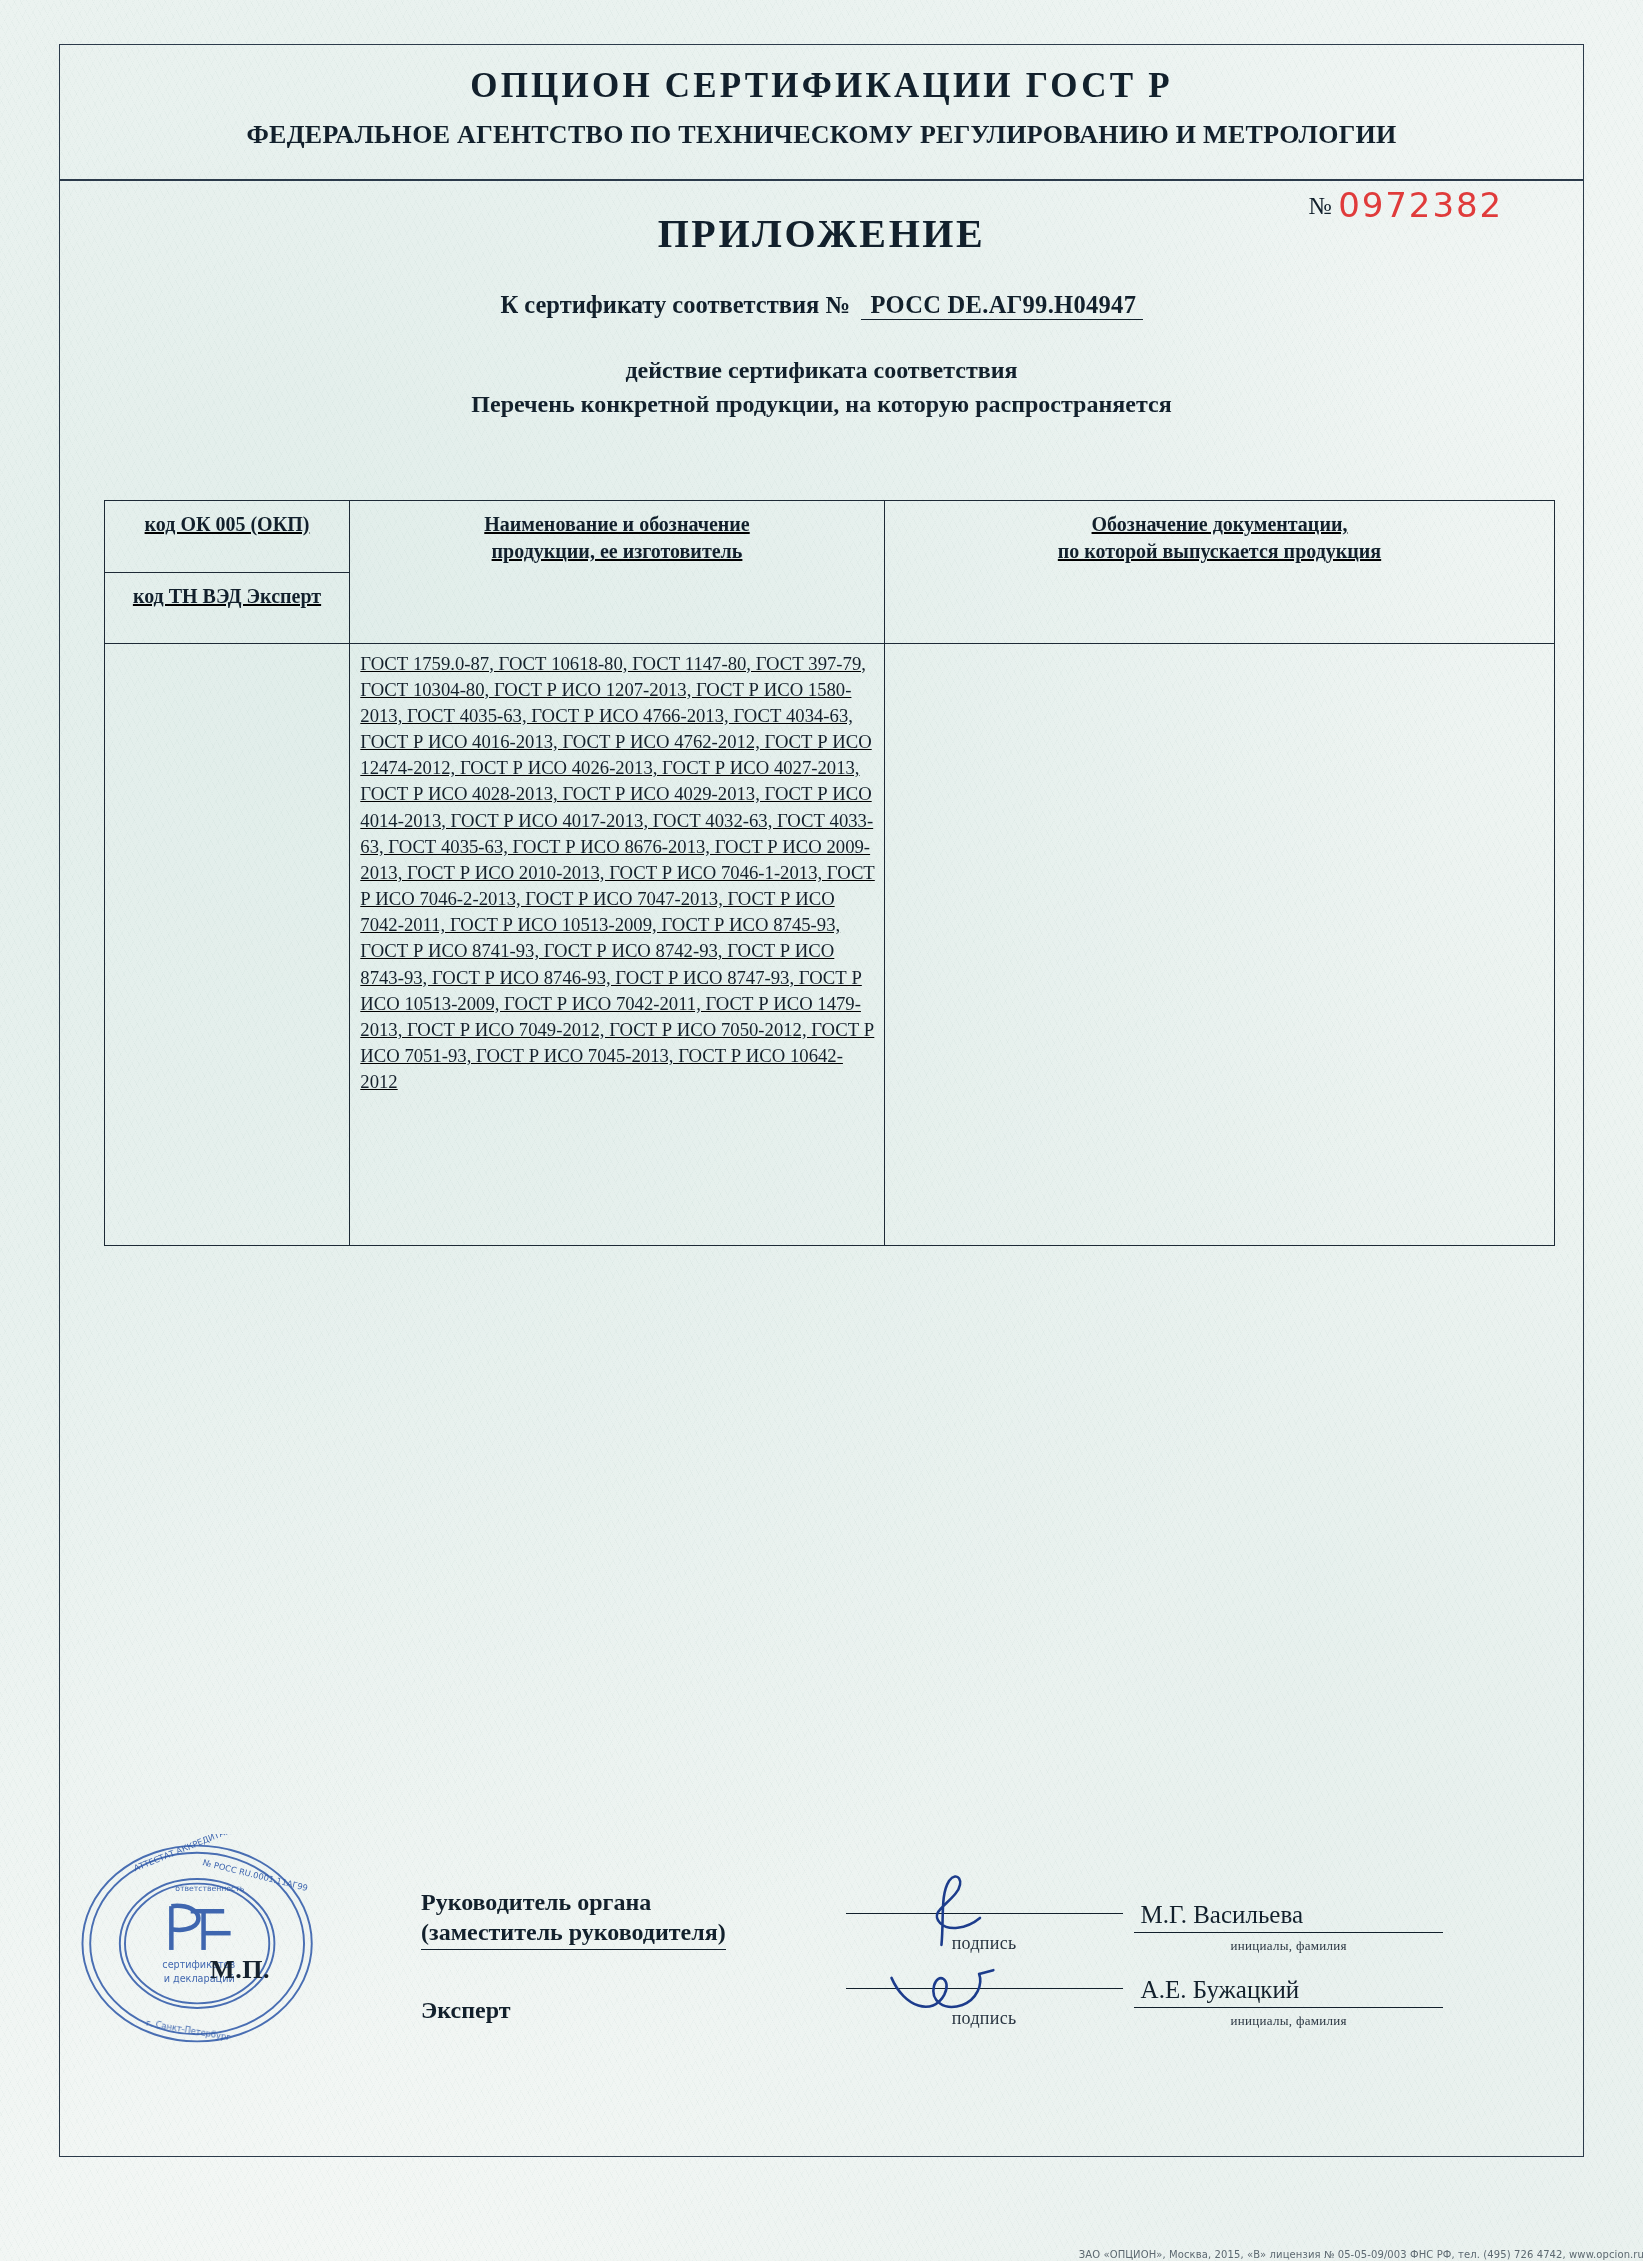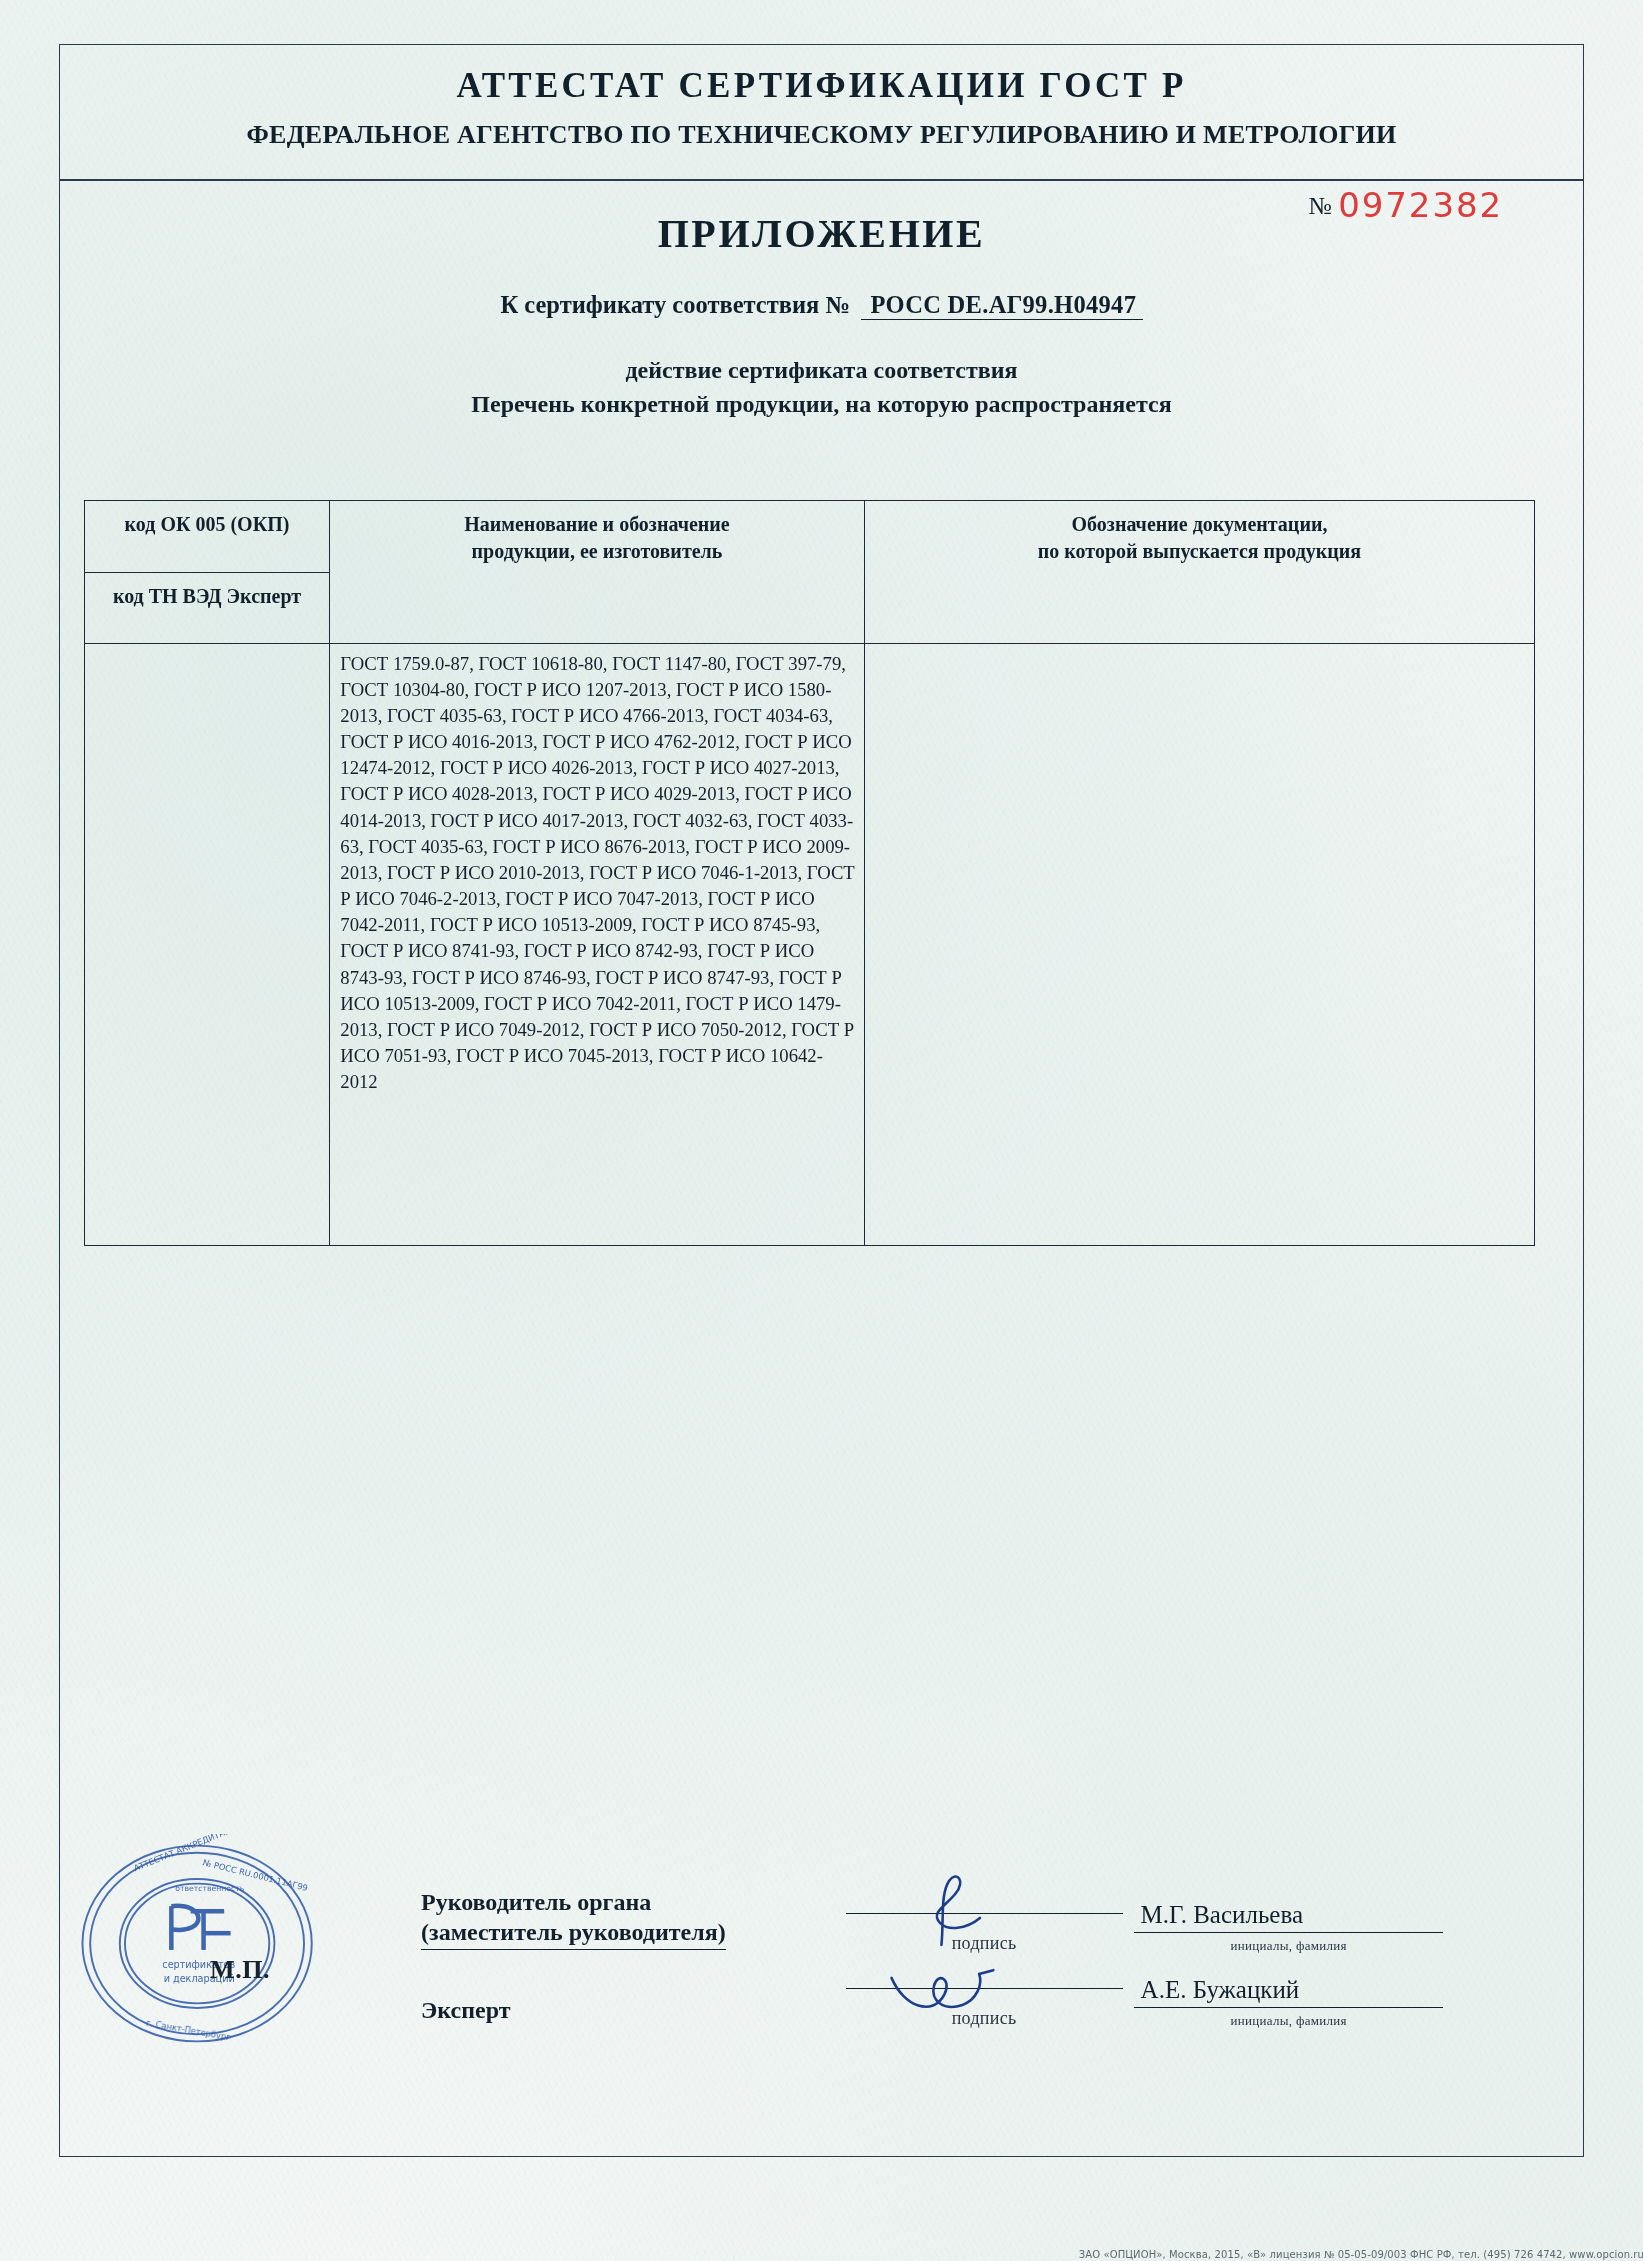--- a/index.html
+++ b/index.html
@@ -116,25 +116,26 @@
   .lead {
     text-align: center;
     font-size: 24px;
     font-weight: bold;
     color: #12202c;
     margin-top: 34px;
     line-height: 1.42;
   }
   table.prod {
     position: absolute;
-    left: 24px;
+    left: 44px;
     top: 455px;
     width: 1450px;
     border-collapse: collapse;
     table-layout: fixed;
+    text-decoration: underline;
   }
   table.prod th, table.prod td {
     border: 1.9px solid #1d2a36;
     vertical-align: top;
   }
   table.prod th {
     text-align: center;
     font-size: 20px;
     font-weight: bold;
     color: #12202c;
@@ -265,21 +266,21 @@
     letter-spacing: 0.1px;
   }
 </style>
 </head>
 <body>
 
 <div class="page">
   <div class="frame">
     <div class="content">
 
-      <div class="hdr hdr-line1">АТТЕСТАТ СЕРТИФИКАЦИИ ГОСТ Р</div>
+      <div class="hdr hdr-line1">ОПЦИОН СЕРТИФИКАЦИИ ГОСТ Р</div>
       <div class="hdr hdr-line2">ФЕДЕРАЛЬНОЕ АГЕНТСТВО ПО ТЕХНИЧЕСКОМУ РЕГУЛИРОВАНИЮ И МЕТРОЛОГИИ</div>
       <div class="hdr-rule"></div>
 
       <div class="blank-num">
         <span class="nomer">№</span><span class="digits">0972382</span>
       </div>
 
       <div class="title">ПРИЛОЖЕНИЕ</div>
 
       <div class="subtitle">

